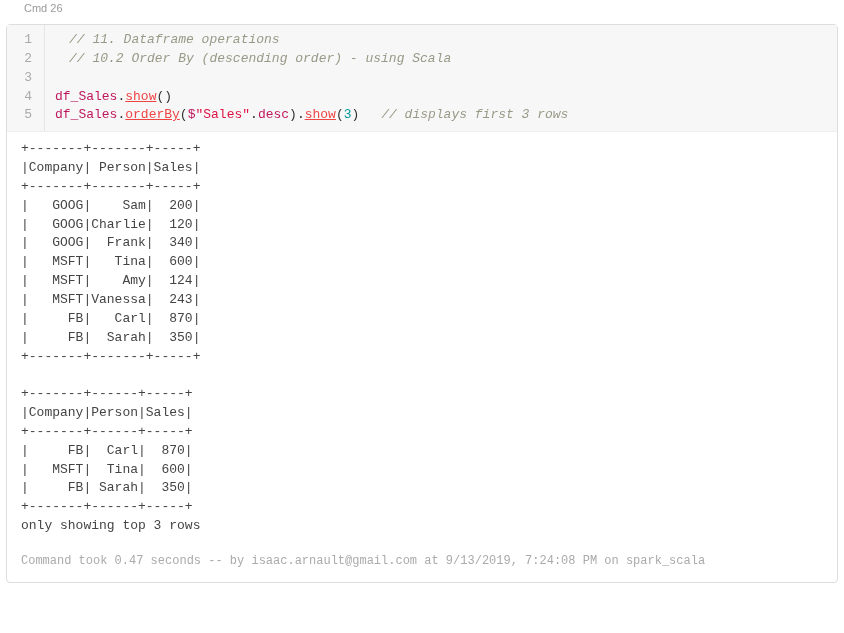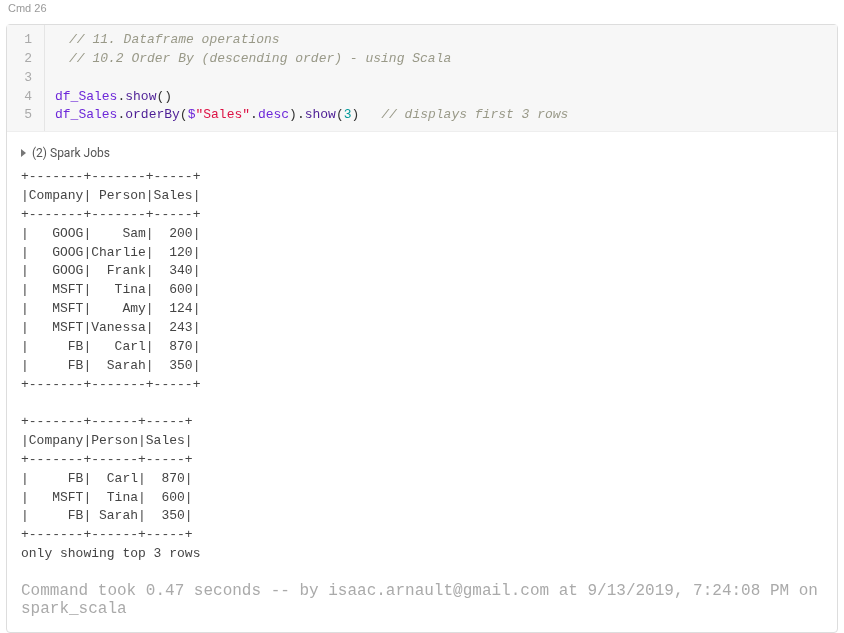--- a/index.html
+++ b/index.html
@@ -11,21 +11,21 @@
   }
   .cell {
     border: 1px solid #ddd;
     margin: 6px;
     border-radius: 4px;
     background: #fff;
   }
   .cell-header {
     font-size: 11px;
     color: #999;
-    padding: 2px 8px 4px 8px;
+    padding: 2px 8px 4px 24px;
     font-family: -apple-system, BlinkMacSystemFont, "Segoe UI", sans-serif;
   }
   .code-block {
     background: #f7f7f7;
     border-bottom: 1px solid #eee;
     display: flex;
     font-family: "SFMono-Regular", Consolas, "Liberation Mono", Menlo, monospace;
     font-size: 13px;
     line-height: 1.45;
   }
@@ -40,24 +40,24 @@
   }
   .gutter div { padding: 0 2px; }
   .code-lines {
     padding: 6px 10px;
     white-space: pre;
     flex: 1;
     overflow-x: auto;
     color: #333;
   }
   .tok-comment { color: #998; font-style: italic; margin-left: 14px; }
-  .tok-ident { color: #6d28d9; }
+  .tok-ident { color: #be185d; }
   .tok-punct { color: #333; }
   .tok-string { color: #d14; }
-  .tok-method { color: #4c1d95; }
+  .tok-method { color: #ef4444; text-decoration: underline; }
   .tok-num { color: #009999; }
   .output-area {
     padding: 8px 14px 14px 14px;
   }
   .jobs-row {
     font-size: 12px;
     color: #555;
     padding: 6px 0 8px 0;
     display: flex;
     align-items: center;
@@ -73,21 +73,21 @@
   }
   .pre-output {
     font-family: "SFMono-Regular", Consolas, "Liberation Mono", Menlo, monospace;
     font-size: 13px;
     line-height: 1.45;
     color: #444;
     white-space: pre;
   }
   .footer-meta {
     font-family: "SFMono-Regular", Consolas, "Liberation Mono", Menlo, monospace;
-    font-size: 16px;
+    font-size: 12px;
     color: #aaa;
     padding-top: 18px;
   }
 </style>
 </head>
 <body>
 
 <div class="cell-header">Cmd 26</div>
 
 <div class="cell">
@@ -101,24 +101,20 @@
       <div>5</div>
     </div>
     <div class="code-lines"><span class="tok-comment">// 11. Dataframe operations</span>
 <span class="tok-comment">// 10.2 Order By (descending order) - using Scala</span>
 <span></span>
 <span class="tok-ident">df_Sales</span><span class="tok-punct">.</span><span class="tok-method">show</span><span class="tok-punct">()</span>
 <span class="tok-ident">df_Sales</span><span class="tok-punct">.</span><span class="tok-method">orderBy</span><span class="tok-punct">(</span><span class="tok-ident">$</span><span class="tok-string">"Sales"</span><span class="tok-punct">.</span><span class="tok-ident">desc</span><span class="tok-punct">).</span><span class="tok-method">show</span><span class="tok-punct">(</span><span class="tok-num">3</span><span class="tok-punct">) </span><span class="tok-comment">// displays first 3 rows</span></div>
   </div>
 
   <div class="output-area">
-    <div class="jobs-row">
-      <span class="caret"></span>
-      <span>(2) Spark Jobs</span>
-    </div>
     <div class="pre-output">+-------+-------+-----+
 |Company| Person|Sales|
 +-------+-------+-----+
 |   GOOG|    Sam|  200|
 |   GOOG|Charlie|  120|
 |   GOOG|  Frank|  340|
 |   MSFT|   Tina|  600|
 |   MSFT|    Amy|  124|
 |   MSFT|Vanessa|  243|
 |     FB|   Carl|  870|

